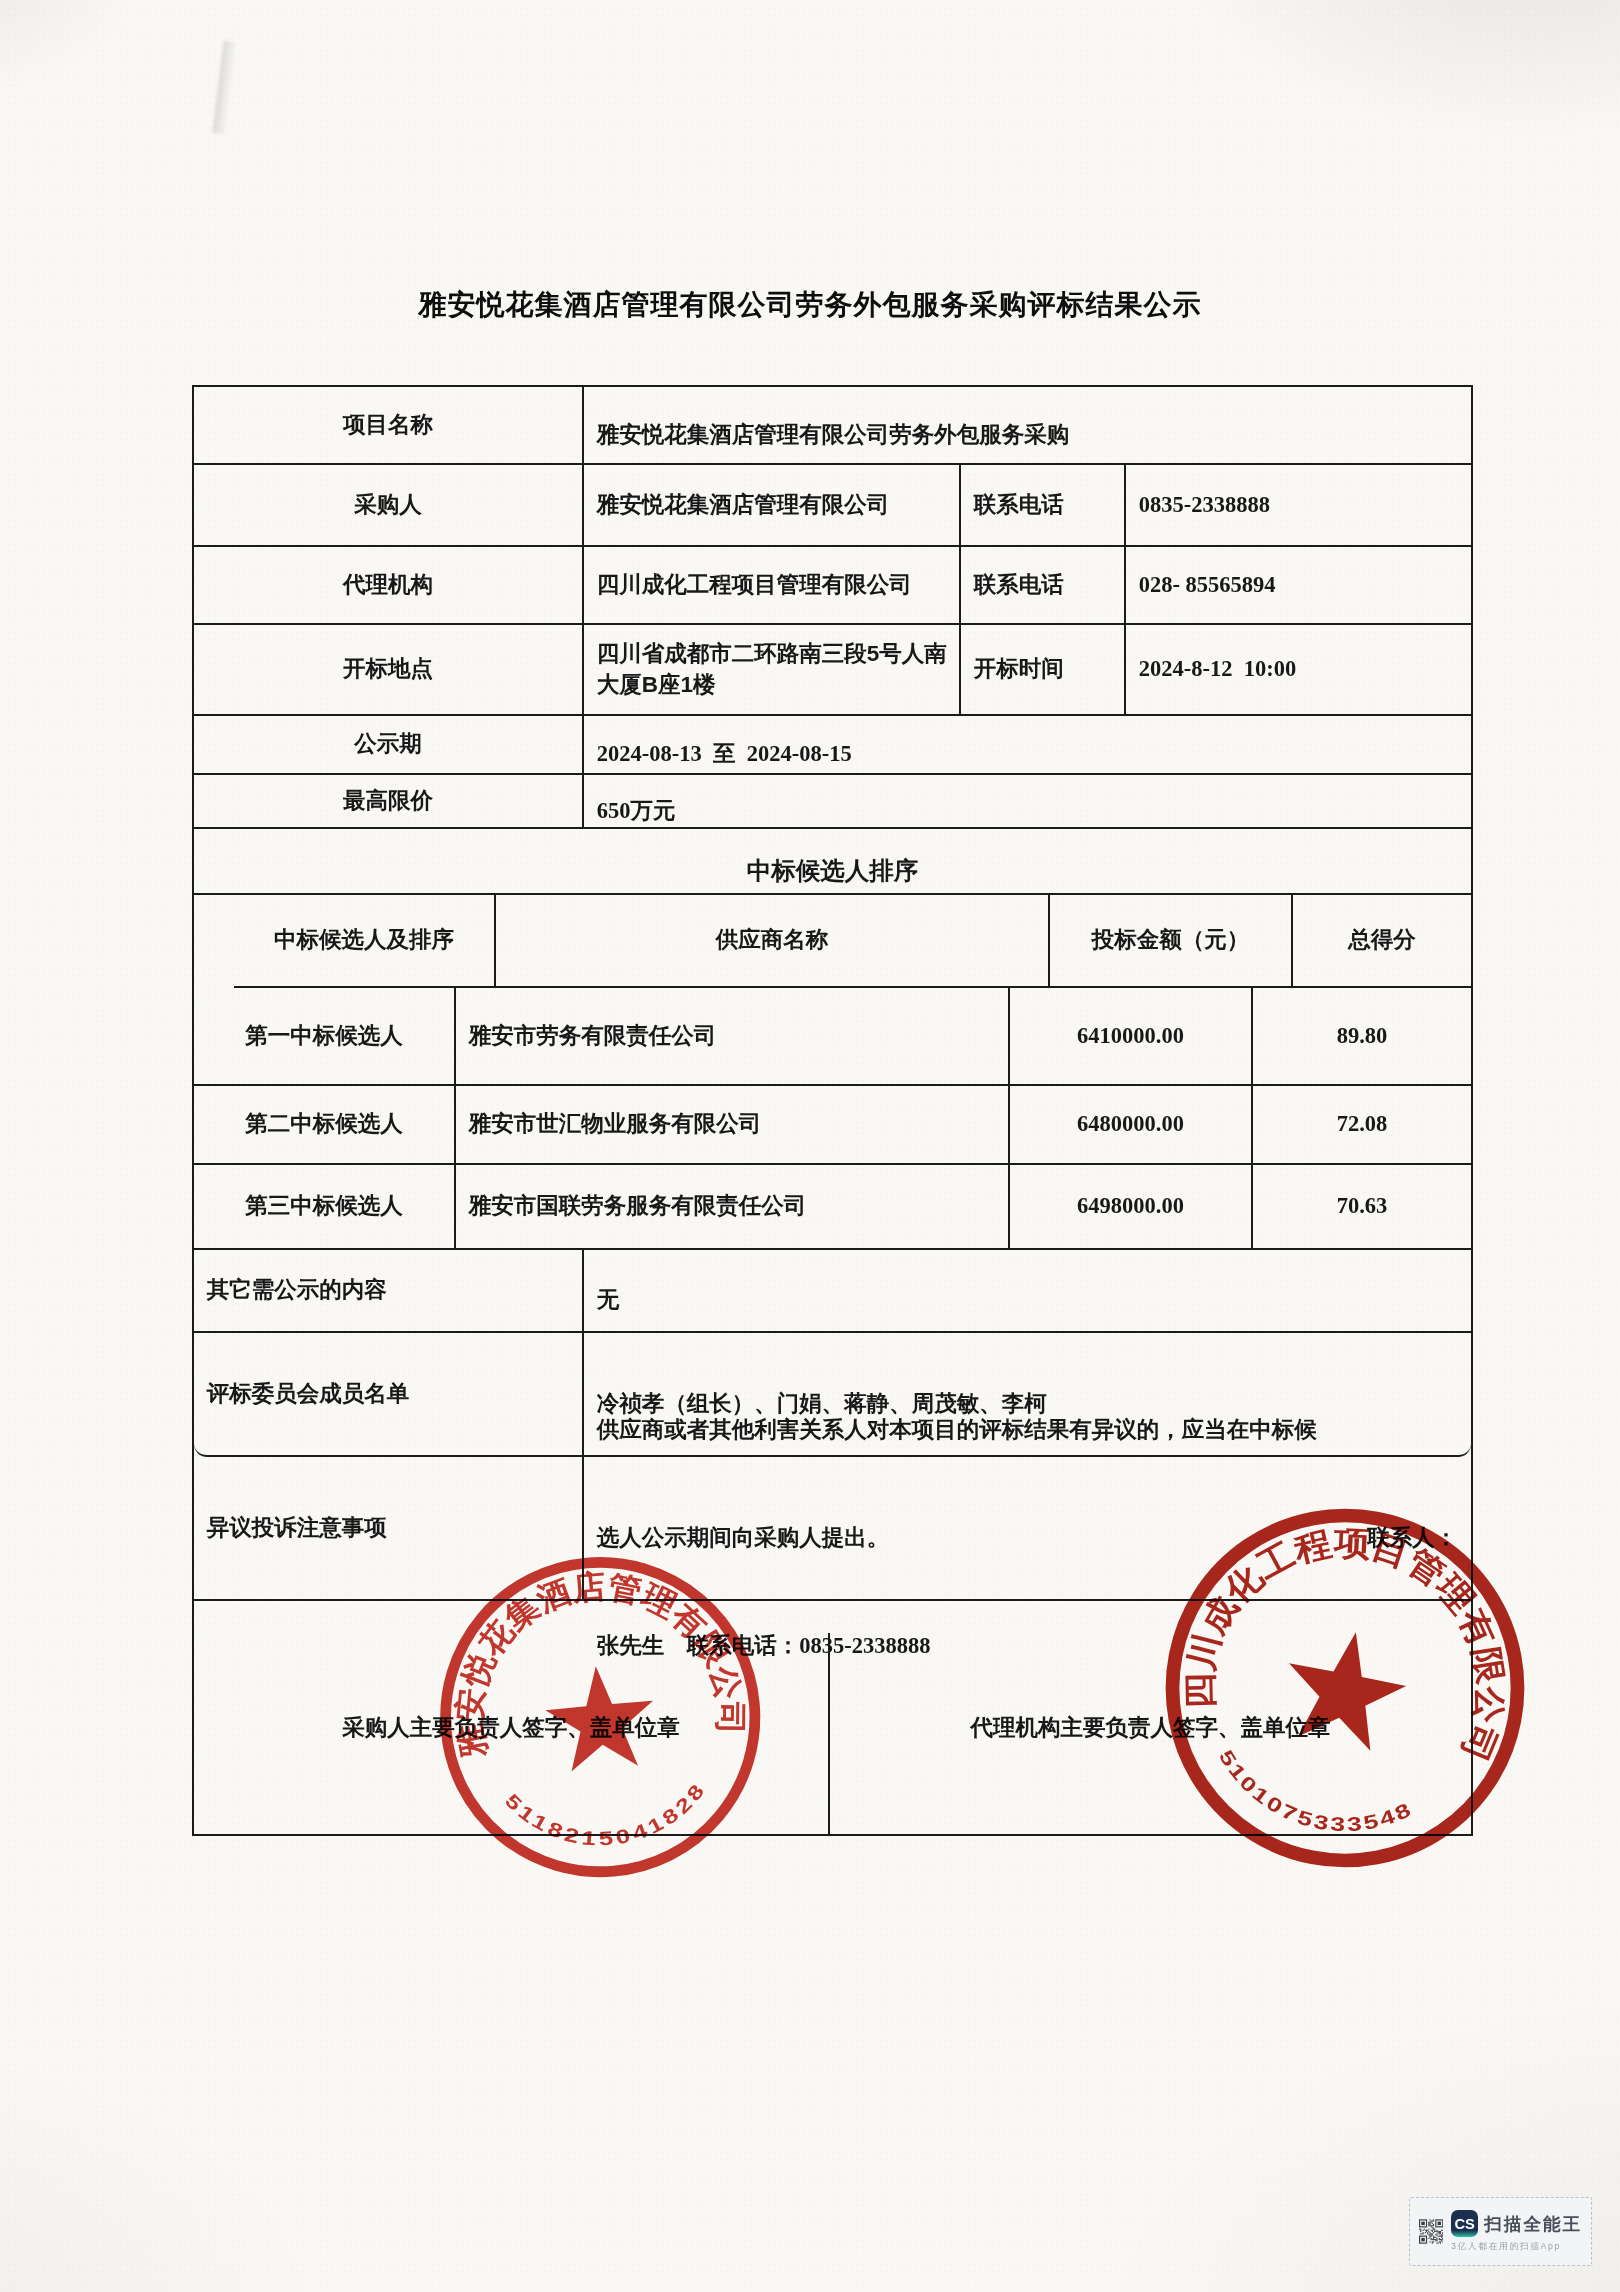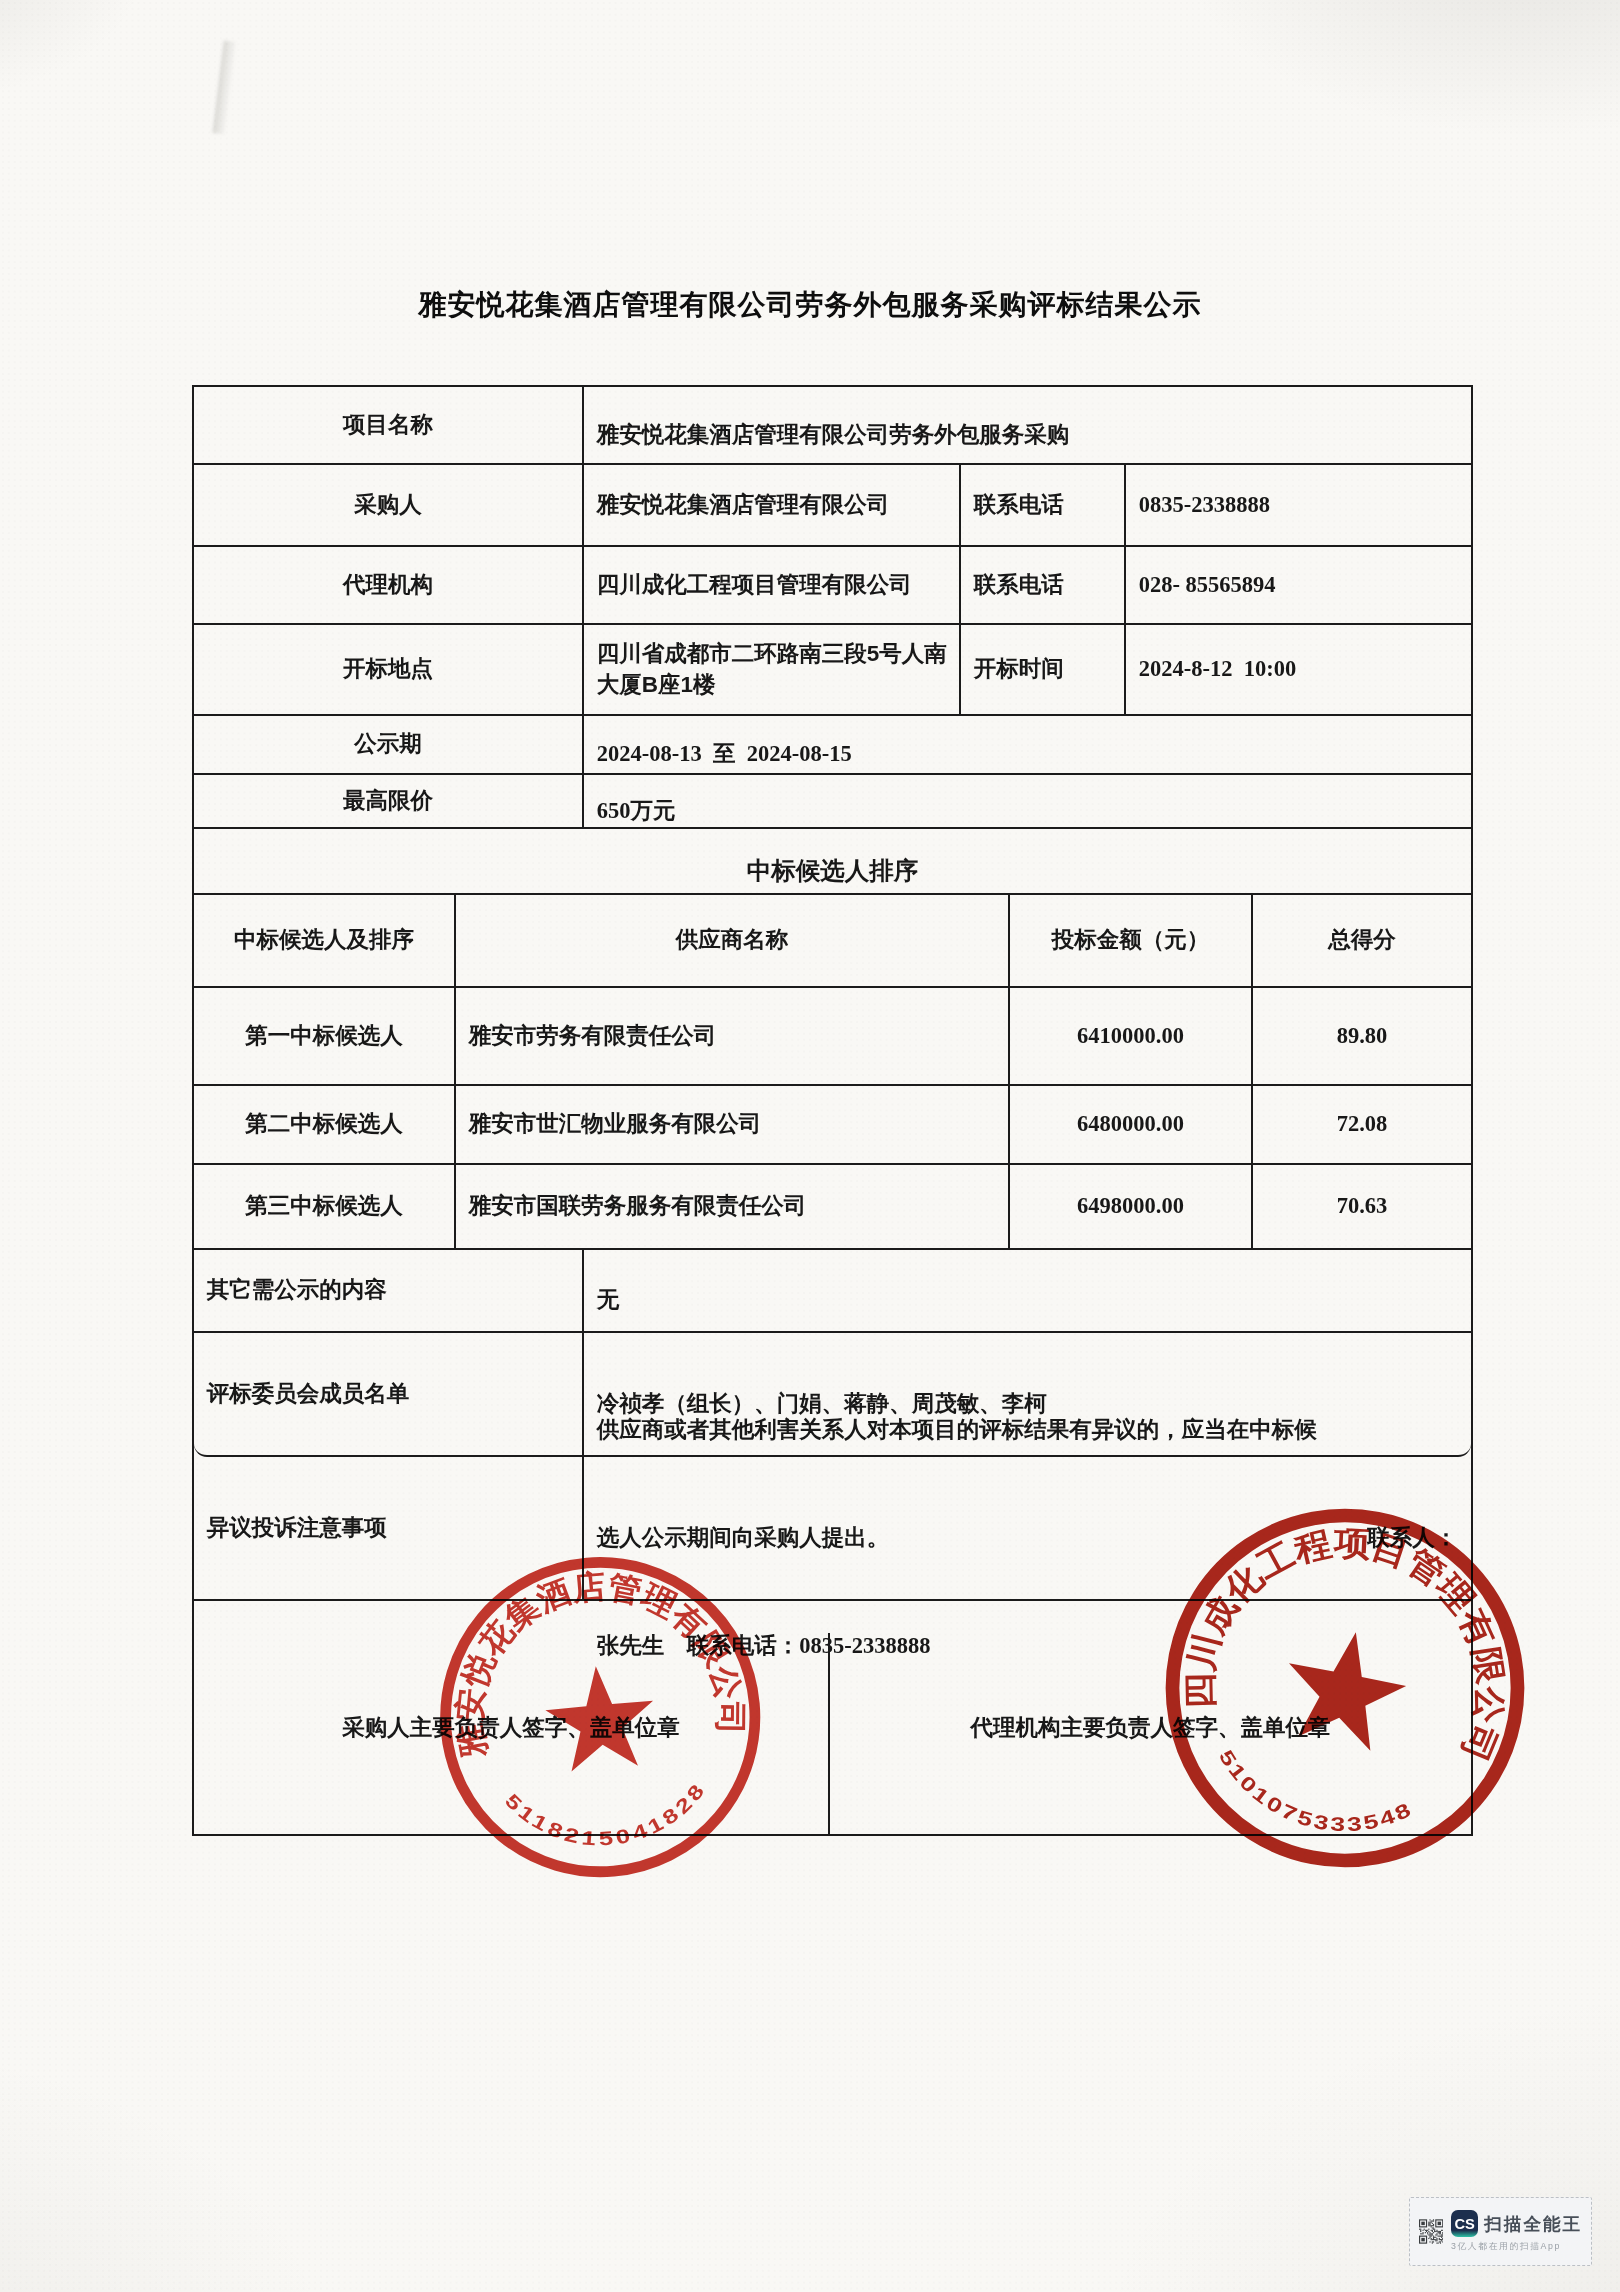--- a/index.html
+++ b/index.html
@@ -125,21 +125,21 @@
 
     <div class="row" style="height:54px;">
       <div class="cell cc w-label">最高限价</div>
       <div class="cell cl w-wide">650万元</div>
     </div>
 
     <div class="row" style="height:66px;">
       <div class="cell cc w-wide heiti" style="font-size:24.5px;">中标候选人排序</div>
     </div>
 
-    <div class="row" style="height:93px;">
+    <div class="row" style="height:93px;margin-left:40px;">
       <div class="cell cc cw1">中标候选人及排序</div>
       <div class="cell cc cw2">供应商名称</div>
       <div class="cell cc cw3">投标金额（元）</div>
       <div class="cell cc cw4">总得分</div>
     </div>
 
     <div class="row" style="height:98px;">
       <div class="cell cc cw1">第一中标候选人</div>
       <div class="cell cl cw2 heiti">雅安市劳务有限责任公司</div>
       <div class="cell cc cw3">6410000.00</div>

